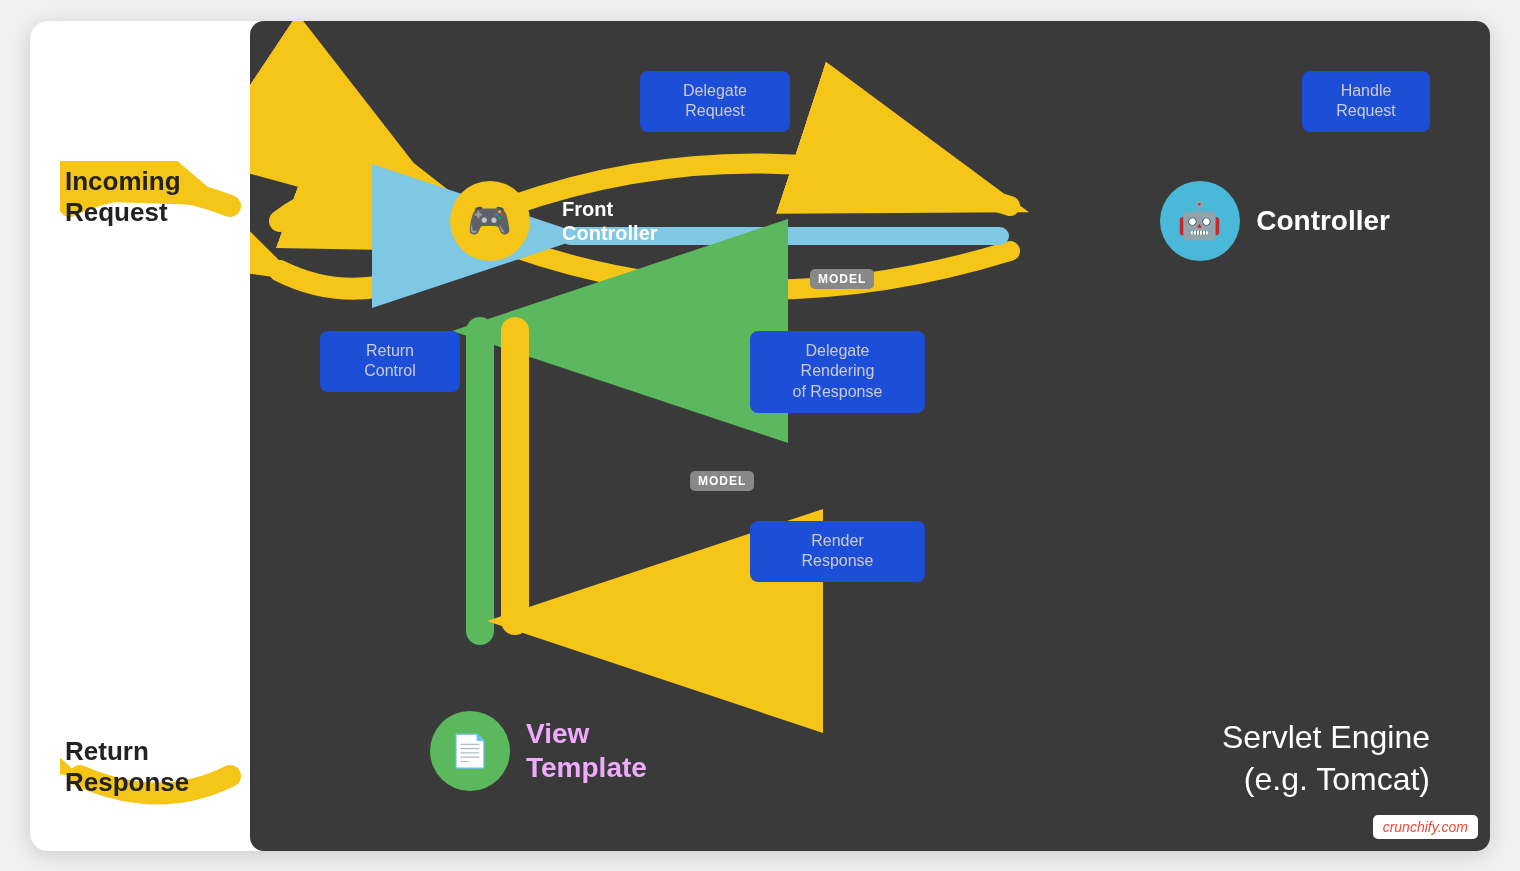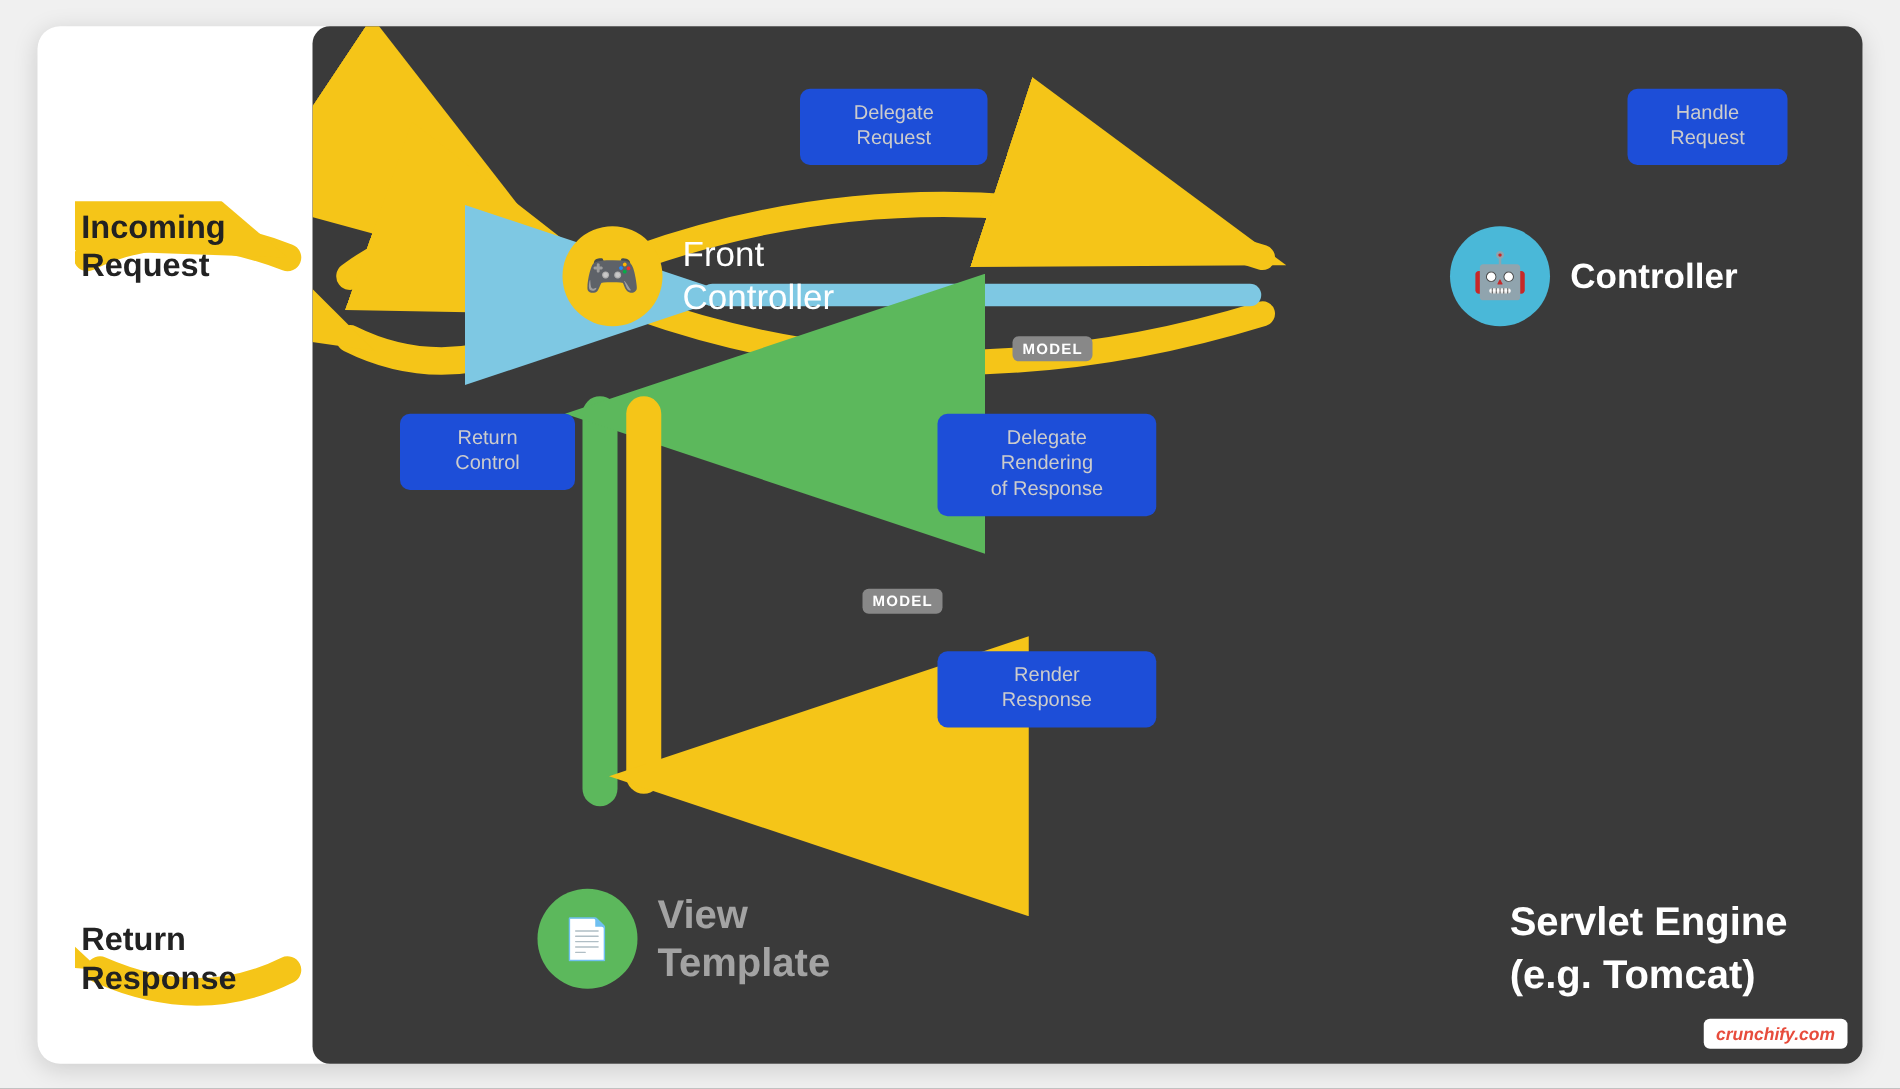--- a/index.html
+++ b/index.html
@@ -111,23 +111,24 @@
       border-radius: 50%;
       display: flex;
       align-items: center;
       justify-content: center;
       font-size: 36px;
       flex-shrink: 0;
     }
 
     .fc-label {
       color: white;
-      font-size: 28px;
-      font-weight: normal;
+      font-size: 20px;
+      font-weight: bold;
       line-height: 1.2;
+      margin-left: 16px;
     }
 
     
     .controller-group {
       position: absolute;
       top: 160px;
       right: 100px;
       display: flex;
       align-items: center;
       gap: 16px;
@@ -167,34 +168,35 @@
       background: #5cb85c;
       border-radius: 50%;
       display: flex;
       align-items: center;
       justify-content: center;
       font-size: 32px;
       flex-shrink: 0;
     }
 
     .view-label {
-      color: #a3a3a3;
-      font-size: 32px;
+      color: #f0abfc;
+      font-size: 28px;
       font-weight: bold;
       line-height: 1.2;
     }
 
     
     .servlet-engine-label {
       position: absolute;
       bottom: 50px;
       right: 60px;
       color: white;
       font-size: 32px;
-      font-weight: bold;
+      font-weight: normal;
+      text-align: right;
       line-height: 1.3;
     }
 
     
     .model-badge {
       position: absolute;
       background: #888;
       color: white;
       border-radius: 5px;
       font-size: 12px;
@@ -217,21 +219,21 @@
     .crunchify-badge {
       position: absolute;
       bottom: 12px;
       right: 12px;
       background: white;
       border-radius: 5px;
       padding: 4px 10px;
       font-size: 14px;
       color: #e74c3c;
       font-style: italic;
-      font-weight: bold;
+      font-weight: normal;
     }
 
     
     .arrows-svg {
       position: absolute;
       top: 0;
       left: 0;
       width: 100%;
       height: 100%;
       pointer-events: none;

